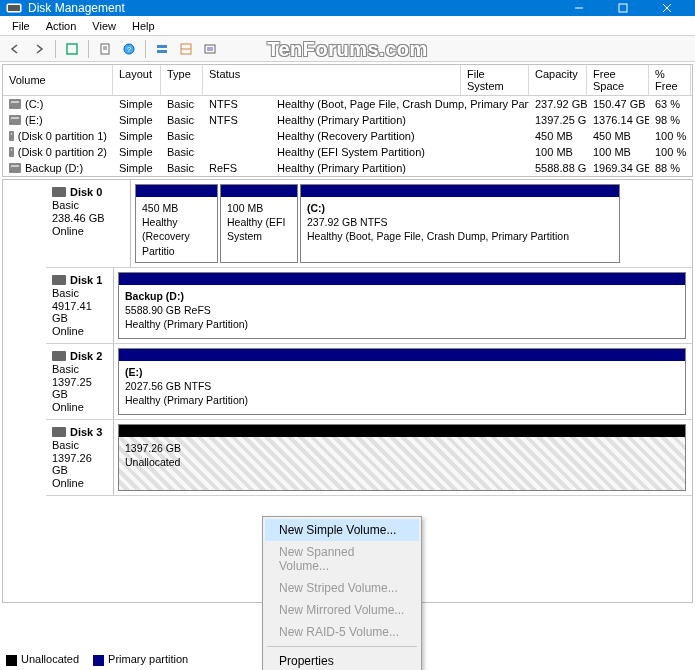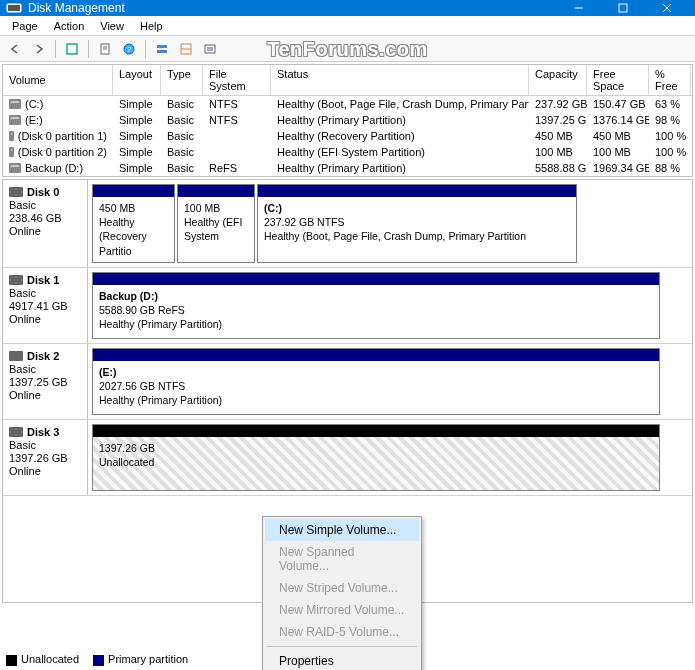--- a/index.html
+++ b/index.html
@@ -101,20 +101,21 @@
     margin:2px;
     border:1px solid #c0c0c0;
     height:424px;
     overflow:hidden;
     background:#fff;
   }
   .disk-row {
     display:flex;
     border-bottom:1px solid #d0d0d0;
     min-height:76px;
+    margin-left:43px;
   }
   .disk-label {
     width:85px;
     border-right:1px solid #c0c0c0;
     padding:6px 6px;
     display:flex;
     flex-direction:column;
     gap:1px;
   }
   .disk-label .dname { font-weight:bold; display:flex; align-items:center; gap:4px; }
@@ -191,21 +192,21 @@
     </div>
   <div class="winbtn">
       <svg width="10" height="10">
         <line x1="1" y1="1" x2="9" y2="9" stroke-width="1"></line>
         <line x1="9" y1="1" x2="1" y2="9" stroke-width="1"></line>
       </svg>
     </div>
 </div>
 
 <div class="menubar">
-  <div class="menuitem">Page</div>
+  <div class="menuitem">File</div>
   <div class="menuitem">Action</div>
   <div class="menuitem">View</div>
   <div class="menuitem">Help</div>
 </div>
 
 <div class="toolbar">
   <div class="tbtn">
       <svg width="12" height="12">
         <path d="M8 2 L3 6 L8 10" fill="none" stroke="#555" stroke-width="1.5"></path>
       </svg>
@@ -256,22 +257,22 @@
     </div>
 </div>
 
 <div class="watermark">TenForums.com</div>
 
 <div class="vol-list">
   <div class="vl-header">
     <div class="col col-volume">Volume</div>
     <div class="col col-layout">Layout</div>
     <div class="col col-type">Type</div>
+    <div class="col col-status">Status</div>
     <div class="col col-fs">File System</div>
-    <div class="col col-status">Status</div>
     <div class="col col-cap">Capacity</div>
     <div class="col col-free">Free Space</div>
     <div class="col col-pct">% Free</div>
   </div>
   <div class="vl-body" id="vl-body">
       <div class="row">
         <div class="cell col-volume">
           <span class="driveicon"></span>
           <span>(C:)</span>
         </div>

